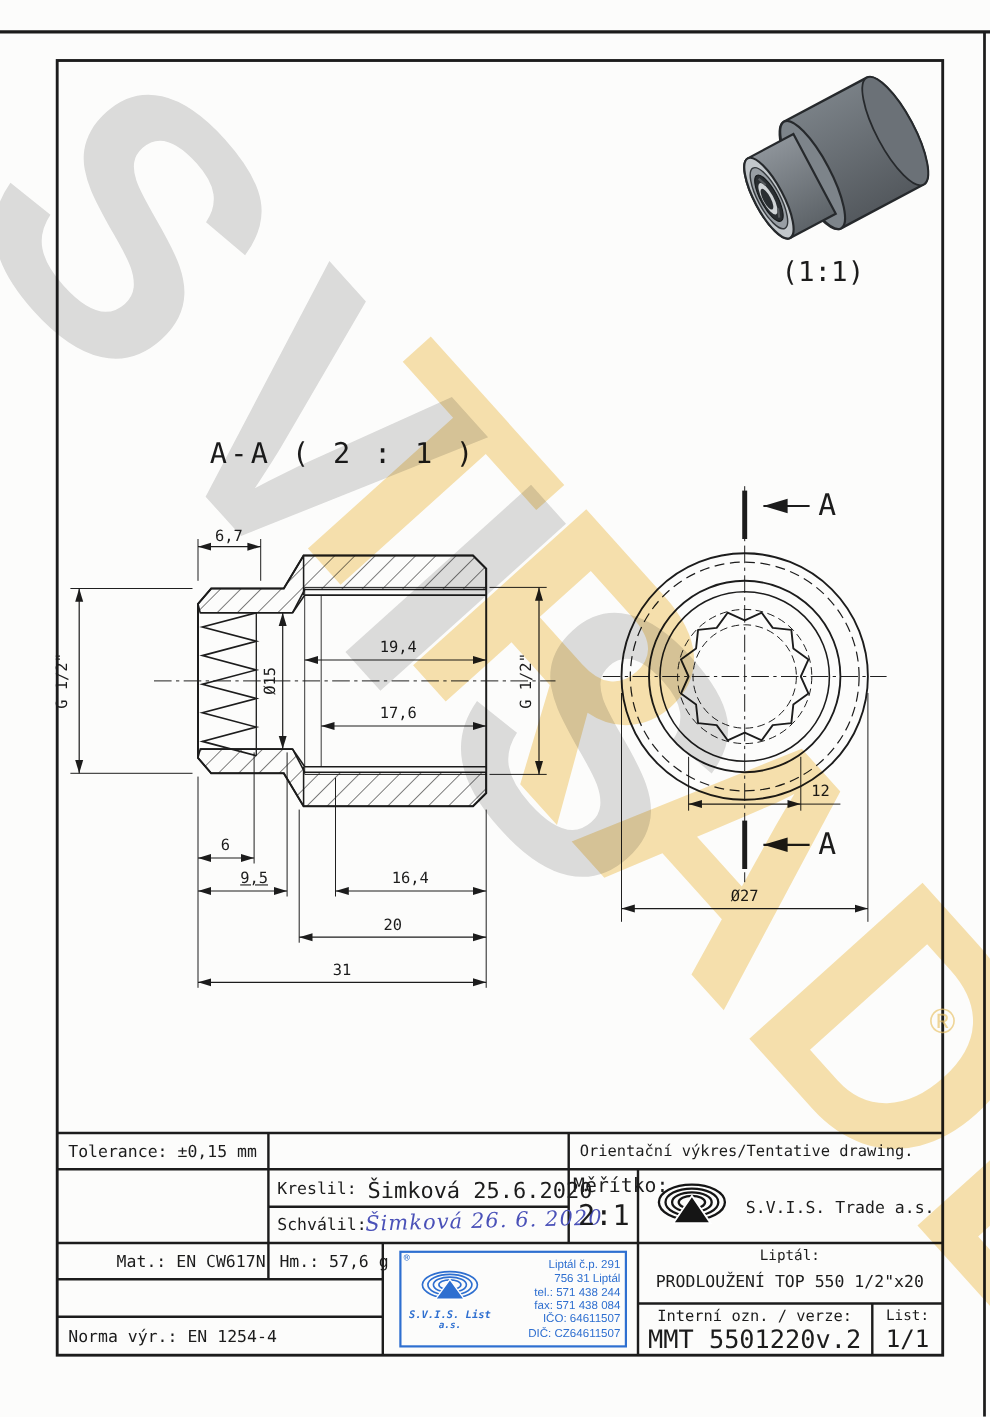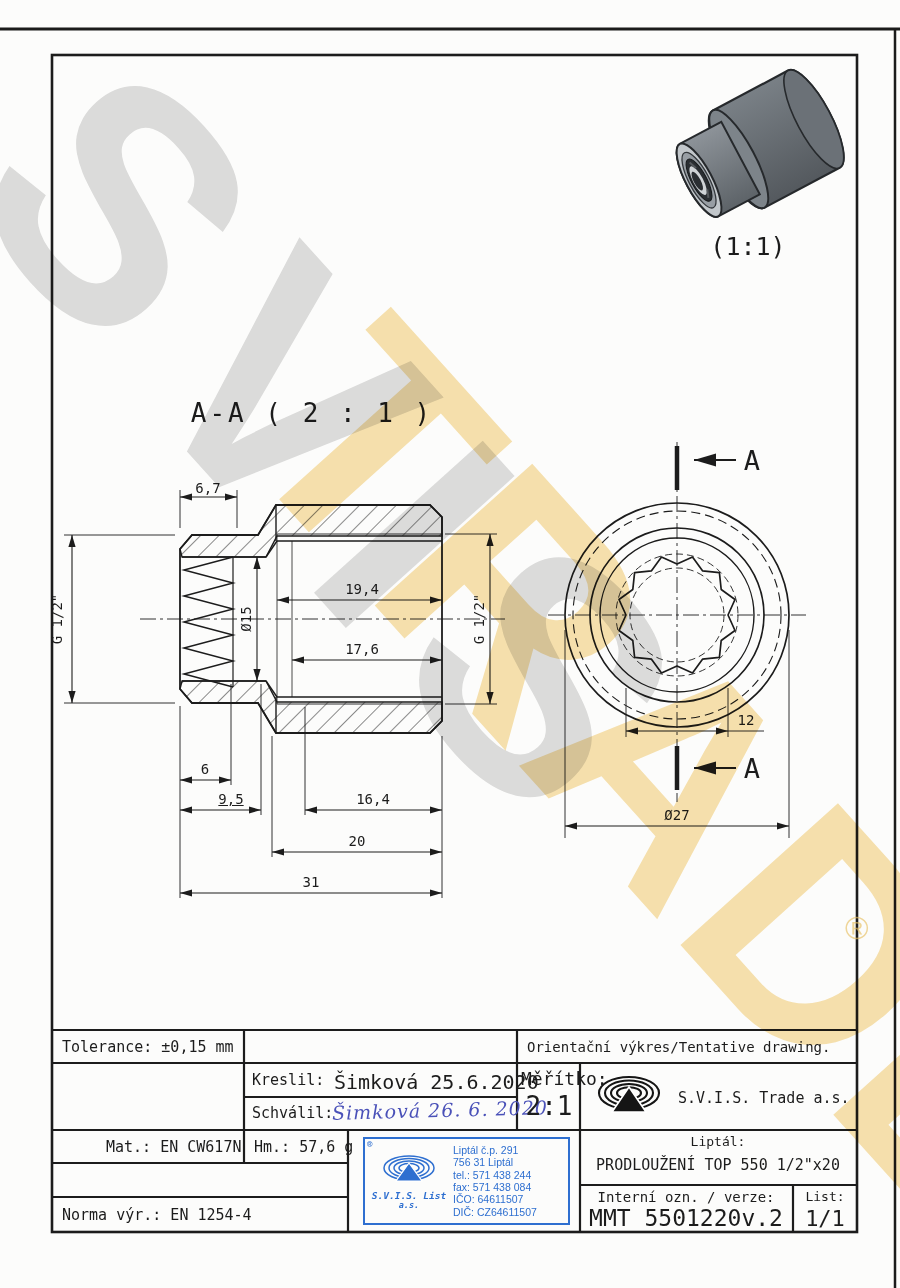--- a/index.html
+++ b/index.html
@@ -22,21 +22,21 @@
   .tb{font-size:15px;}
   .tb-sm{font-size:13px;}
   .sig{font-family:"DejaVu Serif",serif;font-style:italic;font-size:19px;color:#4a51b8;
        transform:rotate(-1.5deg);letter-spacing:1px;}
   #stamp{position:absolute;left:363px;top:1137px;width:203px;height:84px;border:2px solid #2e6fd0;
          z-index:4;display:flex;align-items:center;color:#2e6fd0;background:rgba(255,255,255,0);}
   #stamp .sleft{width:88px;text-align:center;position:relative;}
   #stamp .sreg{position:absolute;left:2px;top:-14px;font-size:9px;}
   #stamp .sname{font-size:9.5px;font-weight:bold;font-style:italic;line-height:1;}
   #stamp .sas{font-size:8.5px;font-weight:bold;font-style:italic;line-height:1;}
-  #stamp .sright{flex:1;font-size:10.5px;line-height:1.18;padding-right:4px;
+  #stamp .sright{flex:1;text-align:right;font-size:10.5px;line-height:1.18;padding-right:4px;
                  font-family:"Liberation Sans",sans-serif;}
   .z4{z-index:4;}
 </style>
 </head>
 <body>
 
 <div id="page">
 
 <svg class="layer" width="900" height="1288" viewBox="0 0 900 1288">
   <defs>

